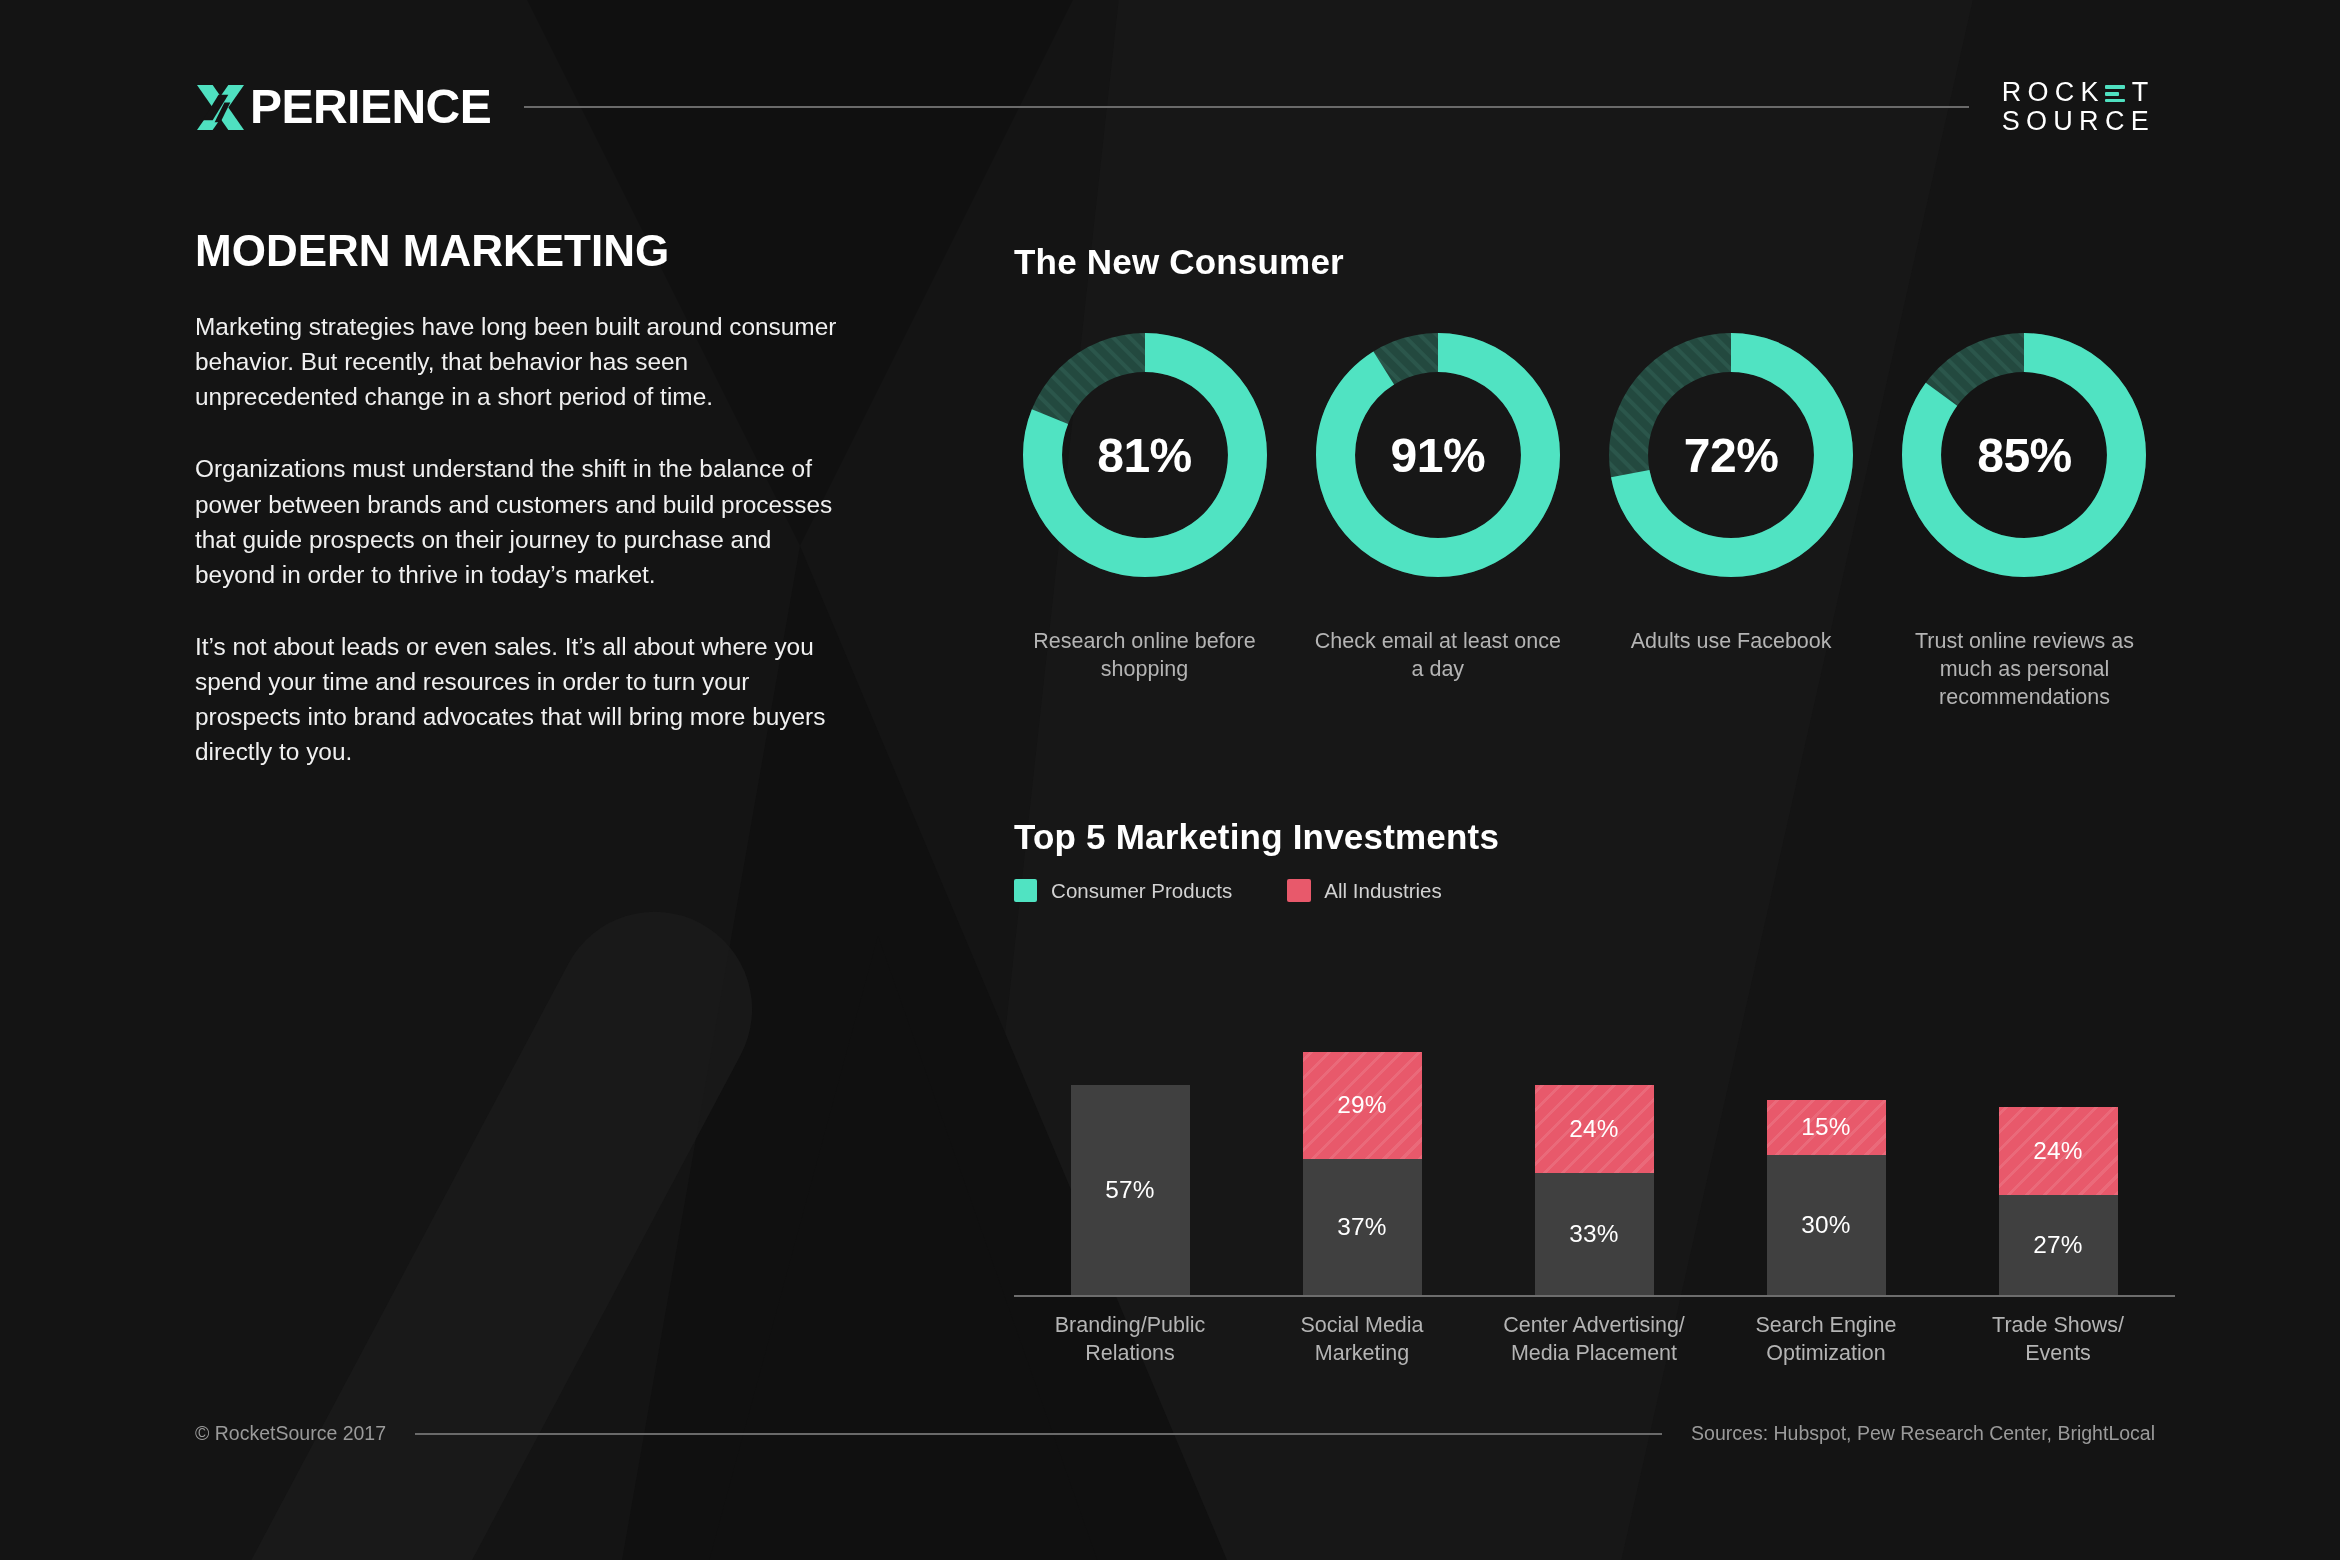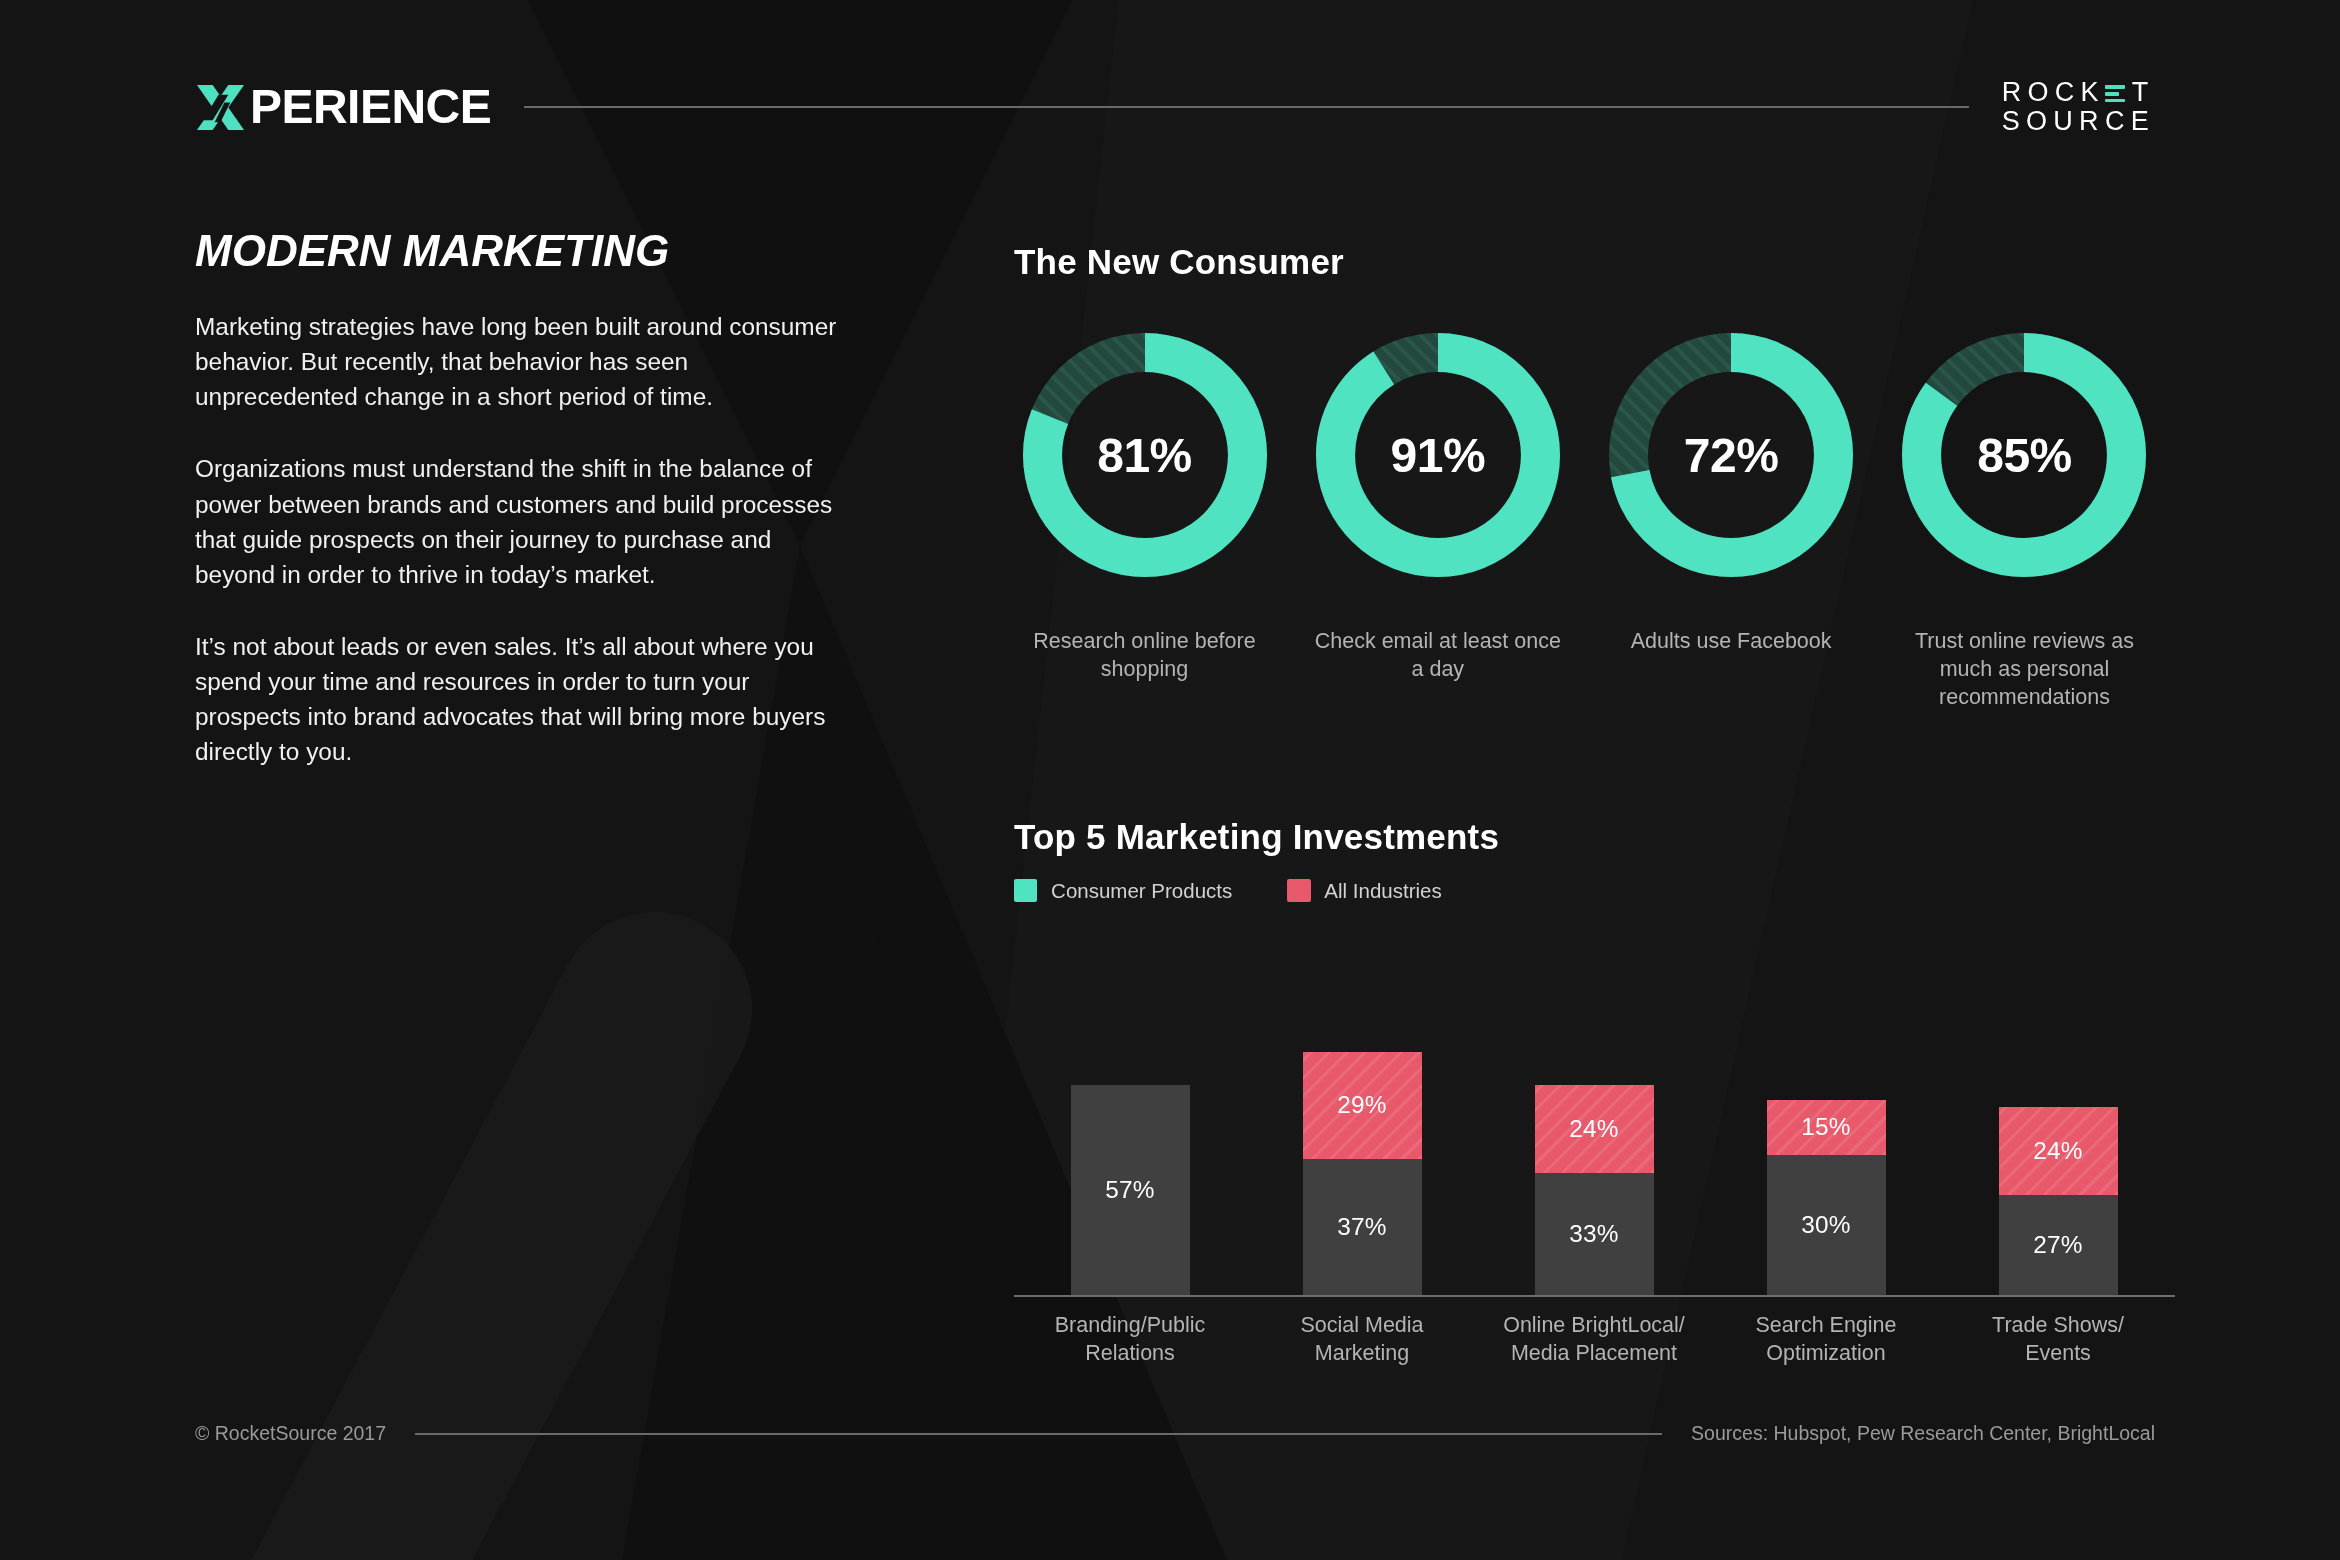--- a/index.html
+++ b/index.html
@@ -54,21 +54,21 @@
     gap:2.9px; width:20.5px; height:19.5px; margin:0 6.3px 0 0;
     position:relative; top:1px;
   }
   .rs-e-box i { display:block; height:3.9px; background:#4FE0C0; border-radius:1px; }
   .rs-e-box i.short { width:70%; }
 
   
   .left-col { position:absolute; left:195px; top:226px; width:644px; }
   .page-title {
     font-size:44px; font-weight:bold; color:#ffffff;
-    letter-spacing:0px; margin-bottom:33px;font-style:italic;
+    letter-spacing:0px; margin-bottom:33px;
   }
   .para {
     font-size:24.4px; line-height:1.44; color:#f0f0f0;
     margin-bottom:37px; font-weight:normal;
   }
   .para:last-child { margin-bottom:0; }
 
   
   .sec-title {
     font-size:35px; font-weight:bold; color:#ffffff;
@@ -320,21 +320,21 @@
       <div class="xlabels" id="xlabels">
           <div class="xlabel">
             <div>Branding/Public</div>
             <div>Relations</div>
           </div>
           <div class="xlabel">
             <div>Social Media</div>
             <div>Marketing</div>
           </div>
           <div class="xlabel">
-            <div>Online BrightLocal/</div>
+            <div>Center Advertising/</div>
             <div>Media Placement</div>
           </div>
           <div class="xlabel">
             <div>Search Engine</div>
             <div>Optimization</div>
           </div>
           <div class="xlabel">
             <div>Trade Shows/</div>
             <div>Events</div>
           </div>

